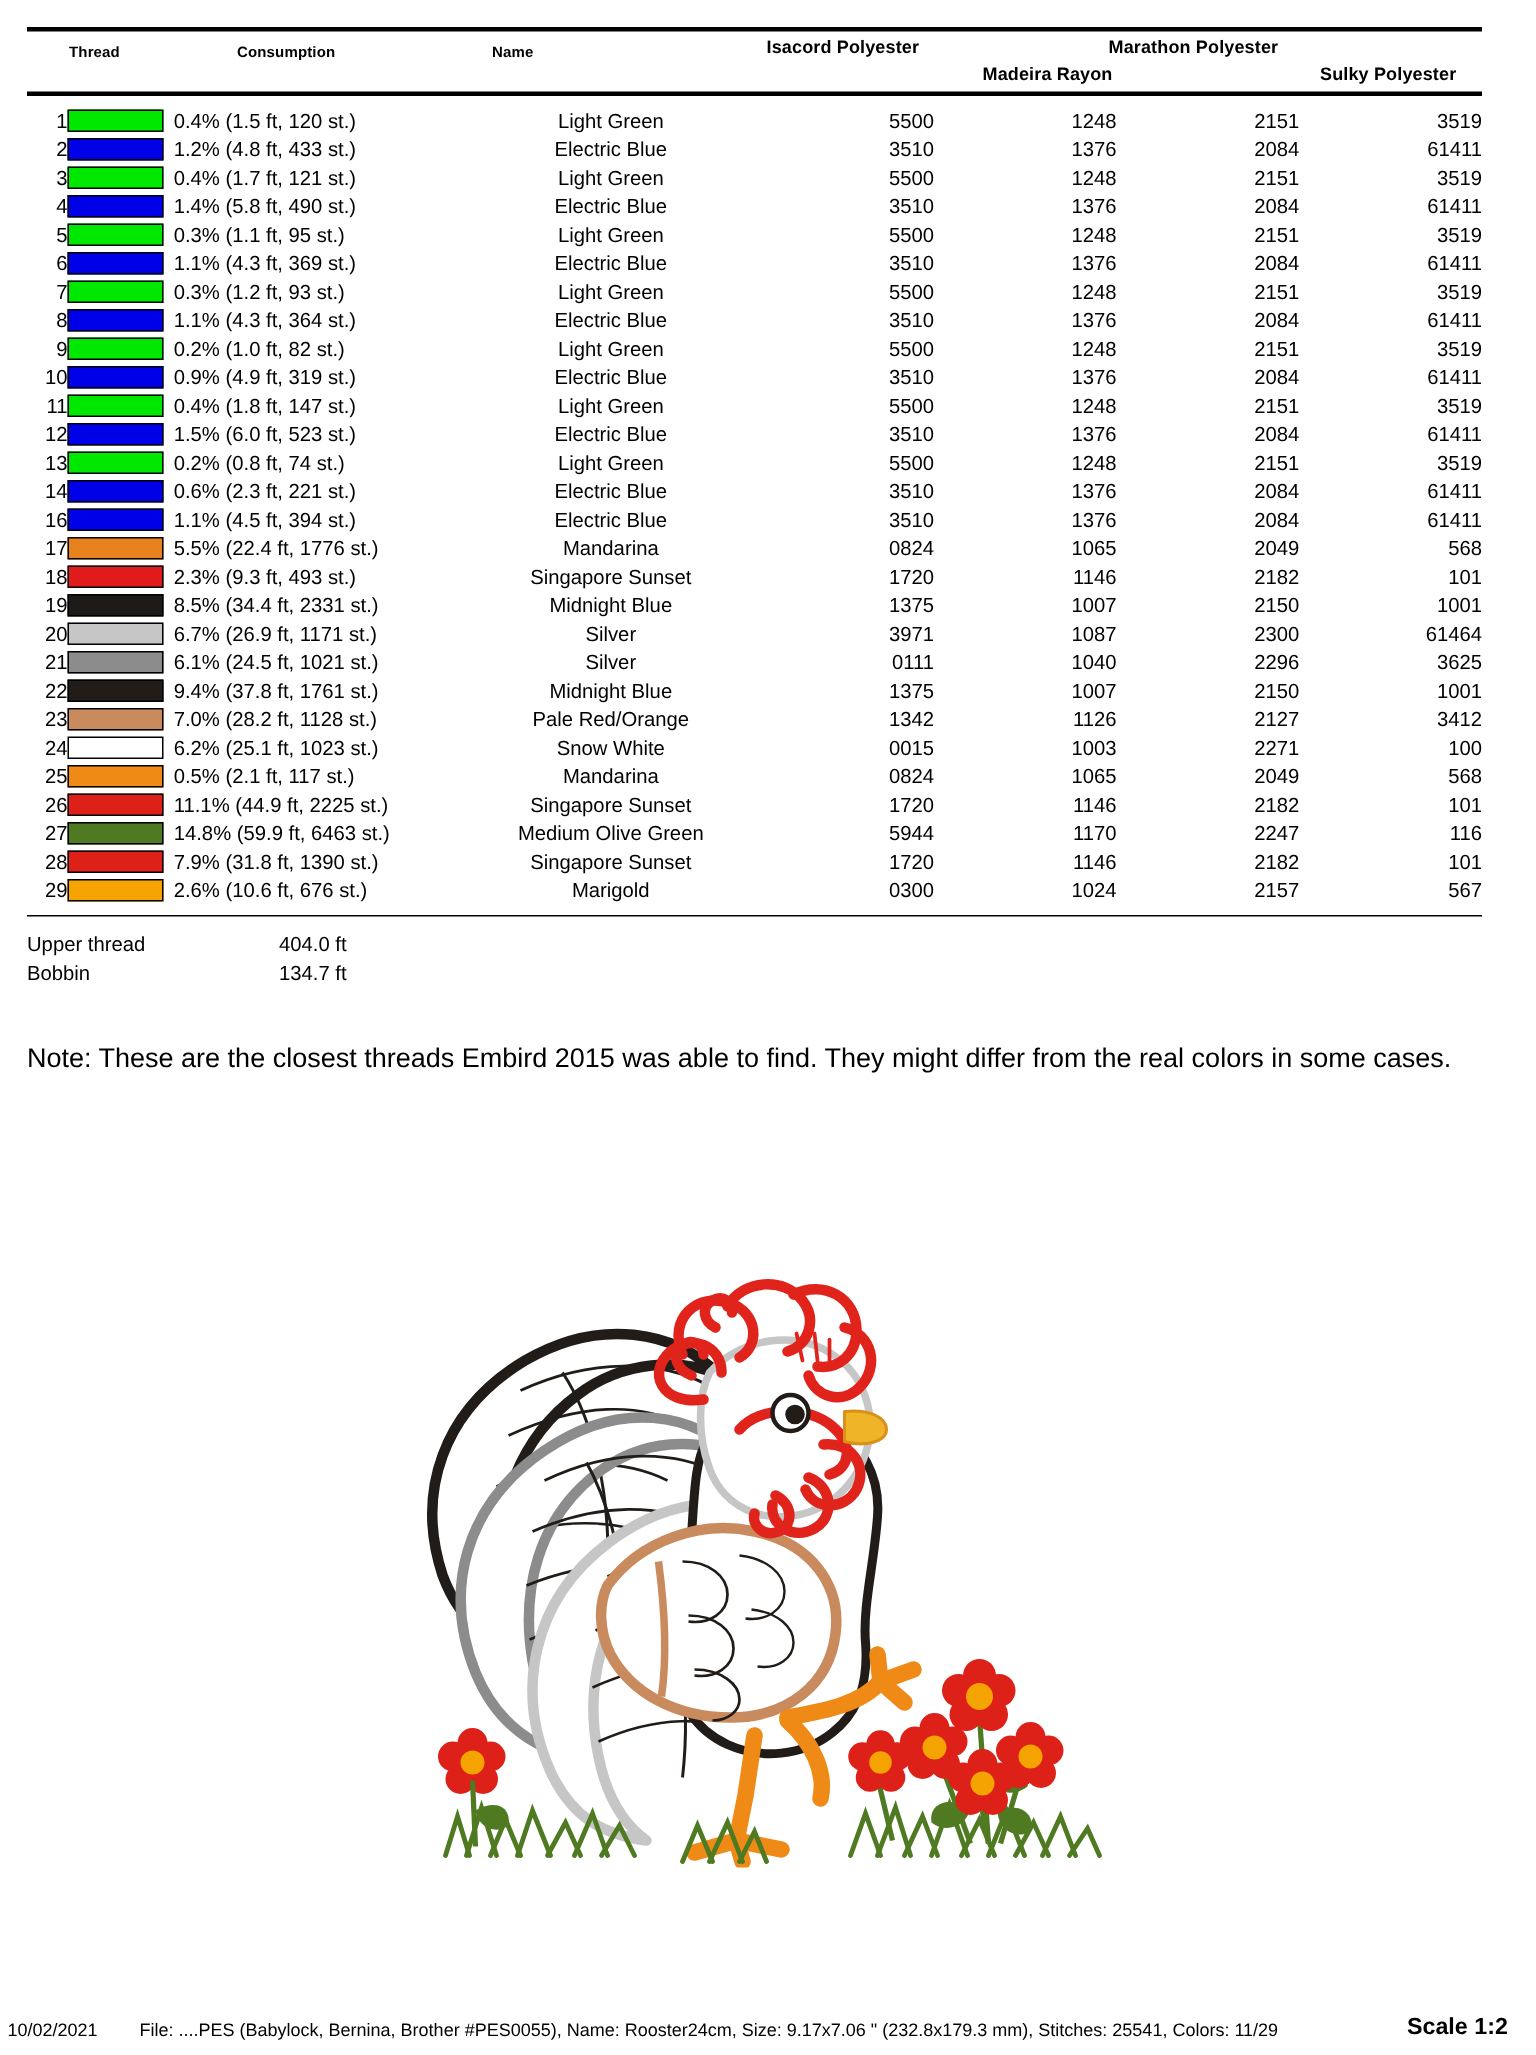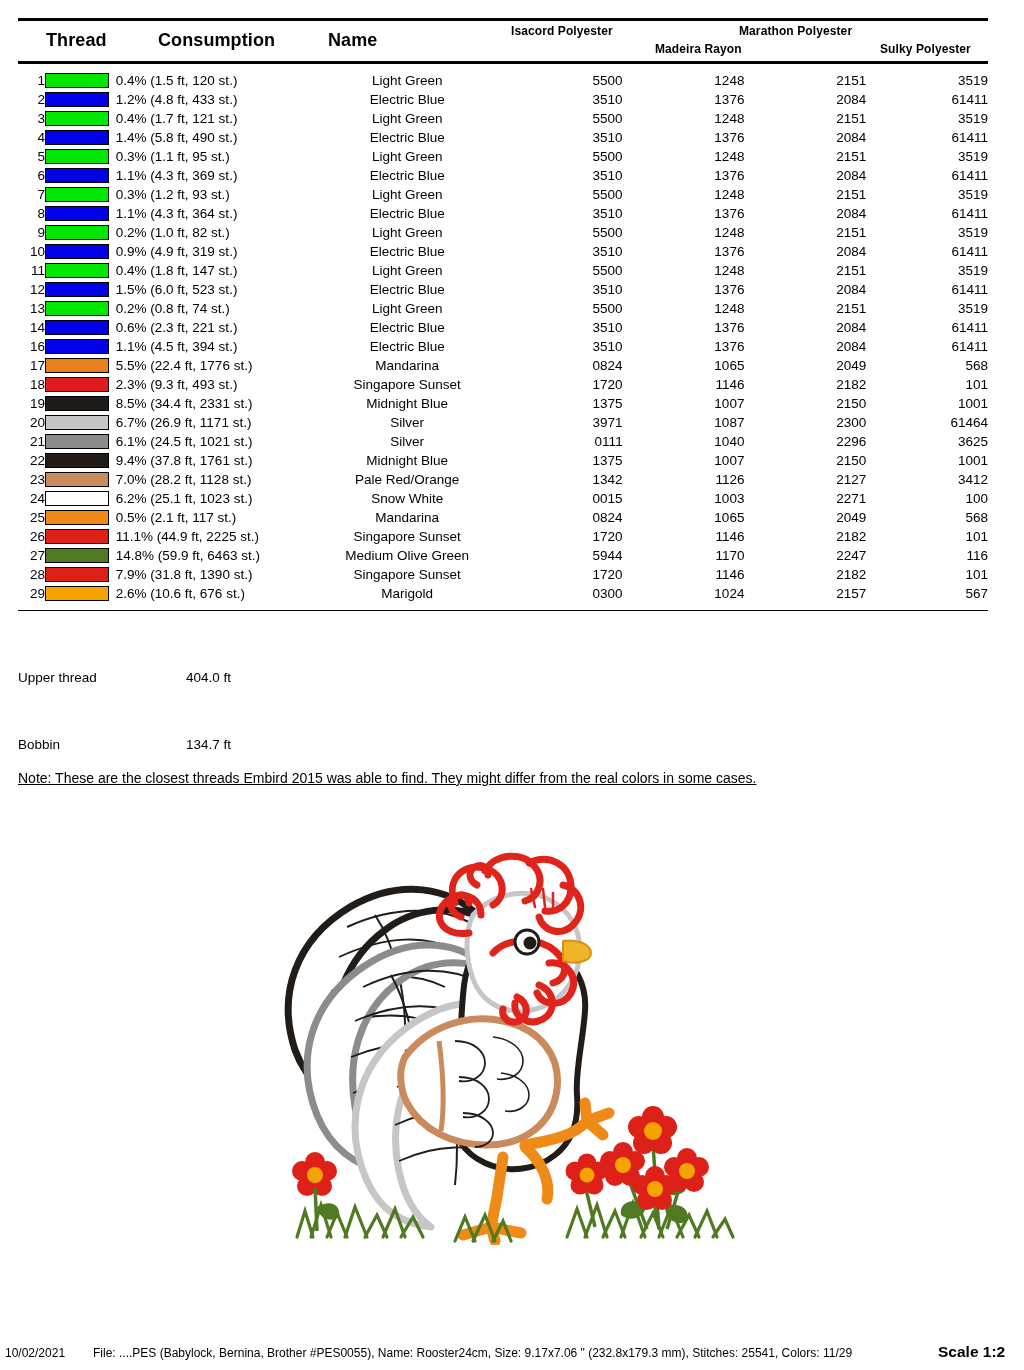--- a/index.html
+++ b/index.html
@@ -34,21 +34,21 @@
     background: #000000;
     width: 100%;
   }
 
   .header-band {
     position: relative;
     height: 40px;
   }
   .hdr {
     position: absolute;
-    font-size: 18px;
+    font-size: 10px;
     font-weight: bold;
     white-space: nowrap;
     letter-spacing: 0.1px;
   }
   .hdr-thread    { left: 28px;  top: 9px; }
   .hdr-consum    { left: 140px; top: 9px; }
   .hdr-name      { left: 310px; top: 9px; }
   .hdr-isacord   { left: 493px; top: 3px;  font-size: 12px; }
   .hdr-madeira   { left: 637px; top: 21px; font-size: 12px; }
   .hdr-marathon  { left: 721px; top: 3px;  font-size: 12px; }
@@ -94,26 +94,25 @@
   .totals {
     margin-top: 9px;
     font-size: 13.5px;
     line-height: 19px;
   }
   .totals .row { display: block; }
   .totals .lbl {
     display: inline-block;
     width: 168px;
   }
-  .totals .val { display: inline-block; margin-top: 48px; }
+  .totals .val { display: inline-block; }
 
   .note {
-    margin-top: 16px;
-    font-size: 14px;
-    text-decoration: underline;
+    margin-top: 37px;
+    font-size: 18px;
   }
 
   
   #design-area {
     position: absolute;
     left: 255px;
     top: 845px;
     width: 520px;
     height: 400px;
   }

